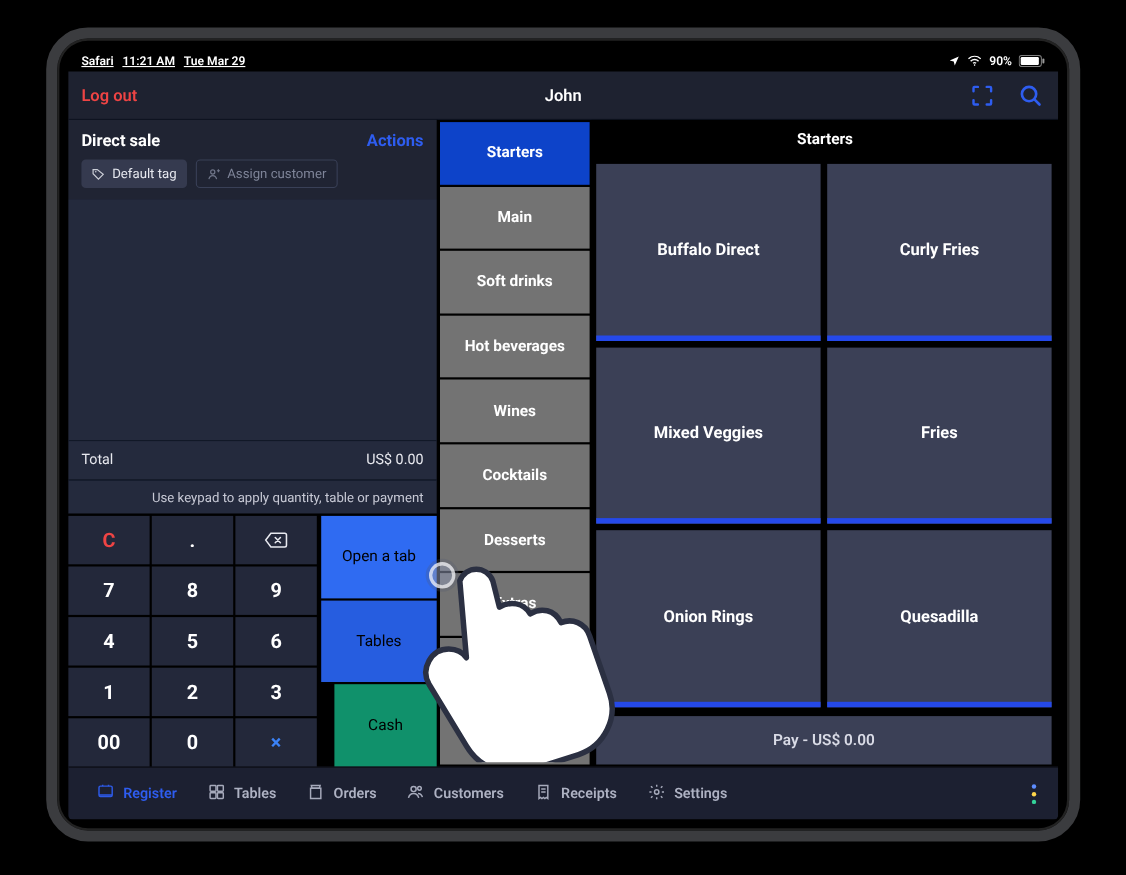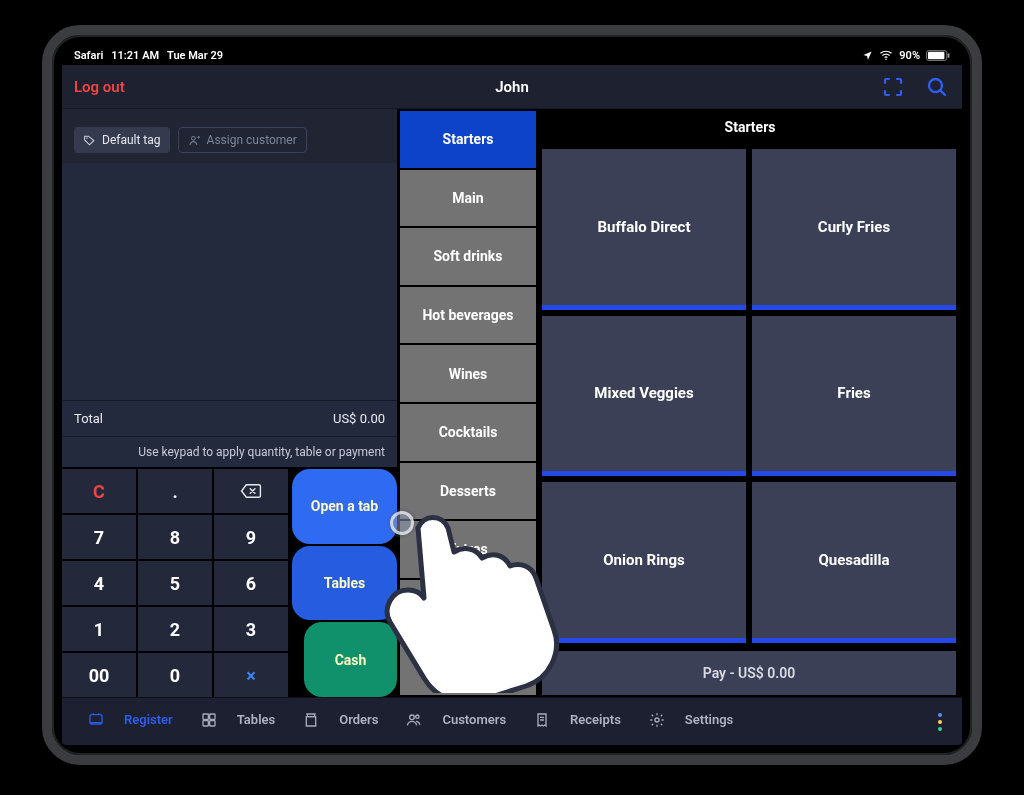--- a/index.html
+++ b/index.html
@@ -27,21 +27,21 @@
   .status-bar {
     height: 20px;
     color: #fff;
     font-size: 11px;
     font-weight: 600;
     display: flex;
     align-items: center;
     padding: 0 12px;
     background: #000;
   }
-  .status-bar .sb-left { display: flex; gap: 8px; align-items: flex-start; }
+  .status-bar .sb-left { display: flex; gap: 8px; align-items: flex-start; text-decoration: underline; }
   .status-bar .sb-right { margin-left: auto; display: flex; gap: 6px; align-items: center; }
   .sb-wifi, .sb-arrow, .sb-battery { display: inline-flex; }
   
   .appbar {
     height: 44px;
     background: #1e2230;
     display: flex;
     align-items: center;
     padding: 0 12px;
     color: #fff;
@@ -153,25 +153,24 @@
     display: flex;
     flex-direction: column;
     gap: 2px;
     margin-left: 2px;
   }
   .action-btn {
     flex: 1;
     display: flex;
     align-items: center;
     justify-content: center;
-    color: #fef9c3;
+    color: #000000;
     font-size: 14px;
-    font-weight: 700;
-    cursor: pointer;
-    border-radius: 18px;
+    font-weight: 400;
+    cursor: pointer;
   }
   .action-btn.blue { background: #2f6bf2; }
   .action-btn.blue2 { background: #265de0; }
   .action-btn.green { background: #10916b; margin-left: 12px; }
 
   
   .cat-col {
     width: 140px;
     background: #000;
     display: flex;
@@ -253,22 +252,22 @@
     background: #1c2031;
     display: flex;
     align-items: center;
     padding: 0 16px;
     gap: 8px;
     position: relative;
     border-top: 1px solid #0e1018;
   }
   .tab {
     display: inline-flex;
-    align-items: flex-start;
-    gap: 20px;
+    align-items: center;
+    gap: 8px;
     color: #aeb2c3;
     font-size: 13px;
     font-weight: 600;
     padding: 6px 10px;
     cursor: pointer;
   }
   .tab.active { color: #2e5df0; }
   .tab svg { opacity: .95; }
   .menu-dots {
     margin-left: auto;
@@ -352,20 +351,24 @@
               <path d="M20 20l-4.2-4.2"></path>
             </svg>
         </span>
       </div>
     </div>
 
     <div class="main">
 
       <div class="left-panel">
         <div class="sale-header">
+          <div class="row1">
+            <span>Direct sale</span>
+            <span class="actions">Actions</span>
+          </div>
           <div class="chips">
             <span class="chip">
               <svg width="13" height="13" viewBox="0 0 24 24" fill="none" stroke="#e6e8ef" stroke-width="2">
                   <path d="M20 12l-8 8-9-9V4h7z"></path>
                   <circle cx="7.5" cy="7.5" r="1.3" fill="#e6e8ef" stroke="none"></circle>
                 </svg>
               <span>Default tag</span>
             </span>
             <span class="chip ghost">
               <svg width="13" height="13" viewBox="0 0 24 24" fill="none" stroke="#7e8498" stroke-width="2">

